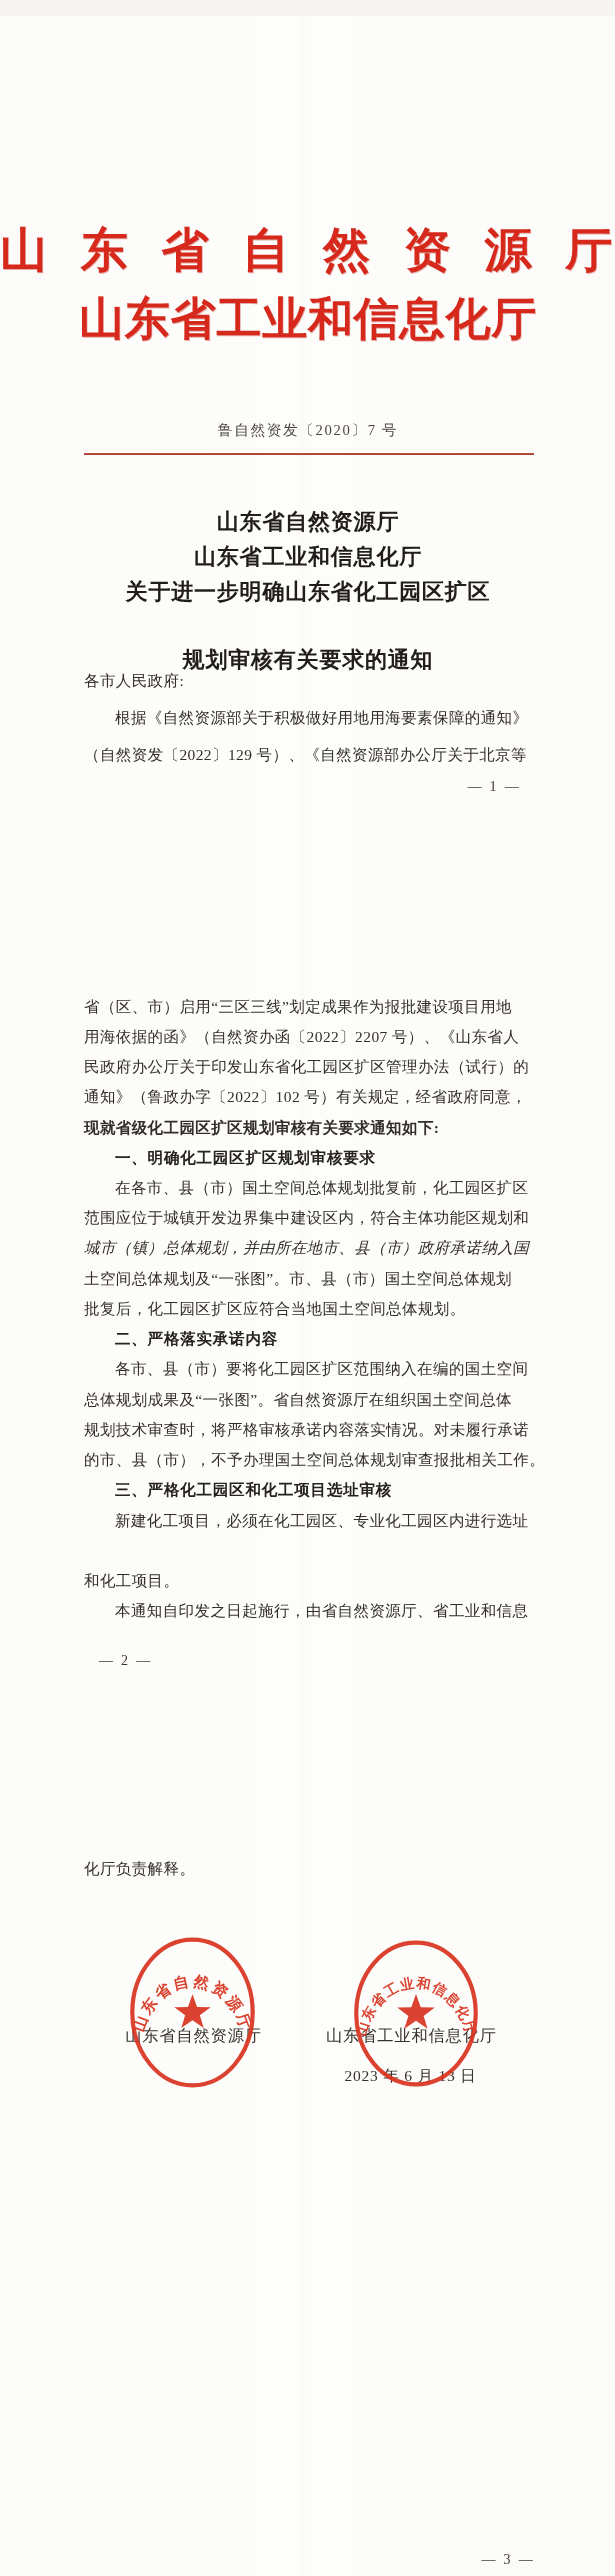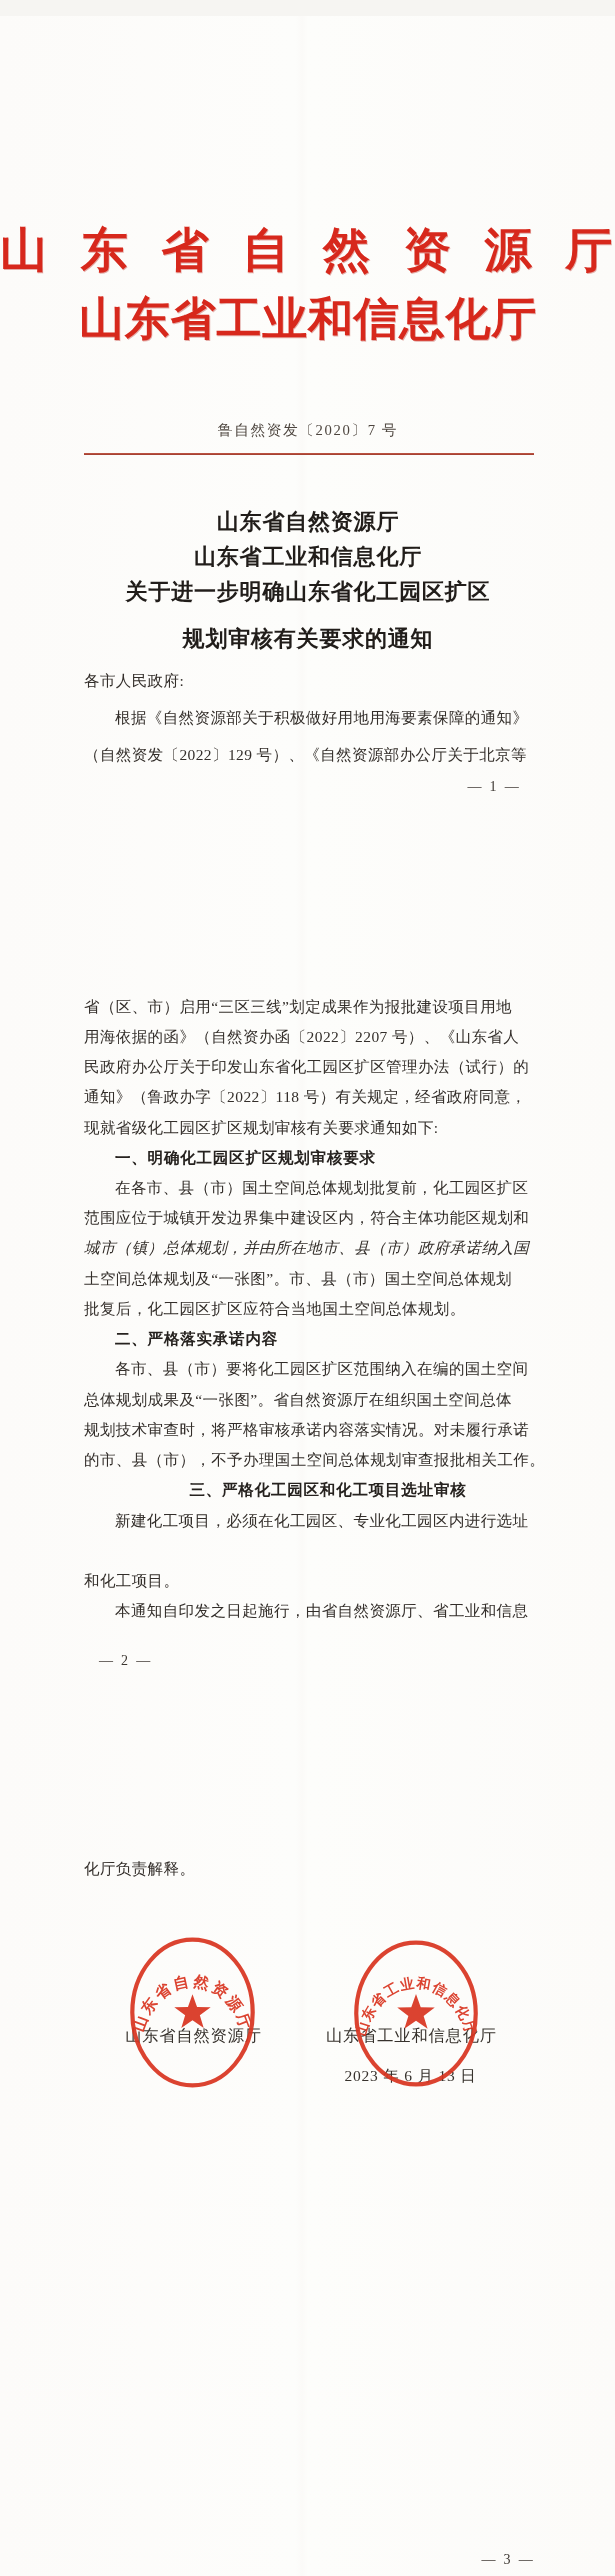--- a/index.html
+++ b/index.html
@@ -50,21 +50,21 @@
     text-align: center;
     font-size: 22px;
     font-weight: bold;
     color: #211d1a;
     white-space: nowrap;
     letter-spacing: 0.8px;
   }
   .t1 { top: 491px; }
   .t2 { top: 526px; }
   .t3 { top: 561px; }
-  .t4 { top: 608px; font-family: Liberation Serif, serif; }
+  .t4 { top: 629px; font-family: Liberation Serif, serif; }
 
   
   .body-line {
     left: 84px; width: 453px;
     font-size: 15.5px;
     color: #332e2a;
     white-space: nowrap;
     letter-spacing: 0.4px;
   }
   .indent { text-indent: 2em; }
@@ -87,25 +87,25 @@
     letter-spacing: 2.3px;
     white-space: nowrap;
   }
   .pn1 { top: 763px; right: 95px; }
   .pn2 { top: 1637px; left: 99px; }
   .pn3 { top: 2536px; right: 81px; }
 
   
   .p2 { width: 457px; }
   .p2-0  { top: 981px; } .p2-1  { top: 1011px; } .p2-2  { top: 1041px; }
-  .p2-3  { top: 1071px; } .p2-4  { top: 1102px; } .p2-5  { top: 1132px; }
+  .p2-3  { top: 1071px; } .p2-4  { top: 1102px; font-weight: bold; } .p2-5  { top: 1132px; }
   .p2-6  { top: 1162px; } .p2-7  { top: 1192px; } .p2-8  { top: 1222px; font-style: italic; }
   .p2-9  { top: 1253px; } .p2-10 { top: 1283px; } .p2-11 { top: 1313px; }
   .p2-12 { top: 1343px; } .p2-13 { top: 1374px; } .p2-14 { top: 1404px; }
-  .p2-15 { top: 1434px; text-align: right; } .p2-16 { top: 1464px; text-align: center; } .p2-17 { top: 1495px; }
+  .p2-15 { top: 1434px; text-align: right; } .p2-16 { top: 1464px; } .p2-17 { top: 1495px; }
   .p2-18 { top: 1525px; } .p2-19 { top: 1555px; } .p2-20 { top: 1585px; }
 
   
   .closing { top: 1843px; }
 
   .seal { opacity: 0.92; }
   .seal-left  { top: 1913px; left: 126px; width: 133px; height: 167px; }
   .seal-right { top: 1916px; left: 350px; width: 132px; height: 163px; }
 
   .seal-caption {
@@ -138,21 +138,21 @@
   <div class="abs title-line t4">规划审核有关要求的通知</div>
 
   <div class="abs body-line indent p1-l1">根据《自然资源部关于积极做好用地用海要素保障的通知》</div>
   <div class="abs body-line salutation">各市人民政府:</div>
   <div class="abs body-line p1-l2">（自然资发〔2022〕129 号）、《自然资源部办公厅关于北京等</div>
   <div class="abs page-num pn1">— 1 —</div>
 
   <div class="abs body-line p2 p2-0">省（区、市）启用“三区三线”划定成果作为报批建设项目用地</div>
   <div class="abs body-line p2 p2-1">用海依据的函》（自然资办函〔2022〕2207 号）、《山东省人</div>
   <div class="abs body-line p2 p2-2">民政府办公厅关于印发山东省化工园区扩区管理办法（试行）的</div>
-  <div class="abs body-line p2 p2-3">通知》（鲁政办字〔2022〕118 号）有关规定，经省政府同意，</div>
+  <div class="abs body-line p2 p2-3">通知》（鲁政办字〔2022〕102 号）有关规定，经省政府同意，</div>
   <div class="abs body-line p2 p2-4">现就省级化工园区扩区规划审核有关要求通知如下:</div>
   <div class="abs body-line p2 indent heading p2-5">一、明确化工园区扩区规划审核要求</div>
   <div class="abs body-line p2 p2-7">范围应位于城镇开发边界集中建设区内，符合主体功能区规划和</div>
   <div class="abs body-line p2 indent p2-6">在各市、县（市）国土空间总体规划批复前，化工园区扩区</div>
   <div class="abs body-line p2 p2-8">城市（镇）总体规划，并由所在地市、县（市）政府承诺纳入国</div>
   <div class="abs body-line p2 p2-9">土空间总体规划及“一张图”。市、县（市）国土空间总体规划</div>
   <div class="abs body-line p2 p2-10">批复后，化工园区扩区应符合当地国土空间总体规划。</div>
   <div class="abs body-line p2 indent heading p2-11">二、严格落实承诺内容</div>
   <div class="abs body-line p2 indent p2-12">各市、县（市）要将化工园区扩区范围纳入在编的国土空间</div>
   <div class="abs body-line p2 p2-13">总体规划成果及“一张图”。省自然资源厅在组织国土空间总体</div>

